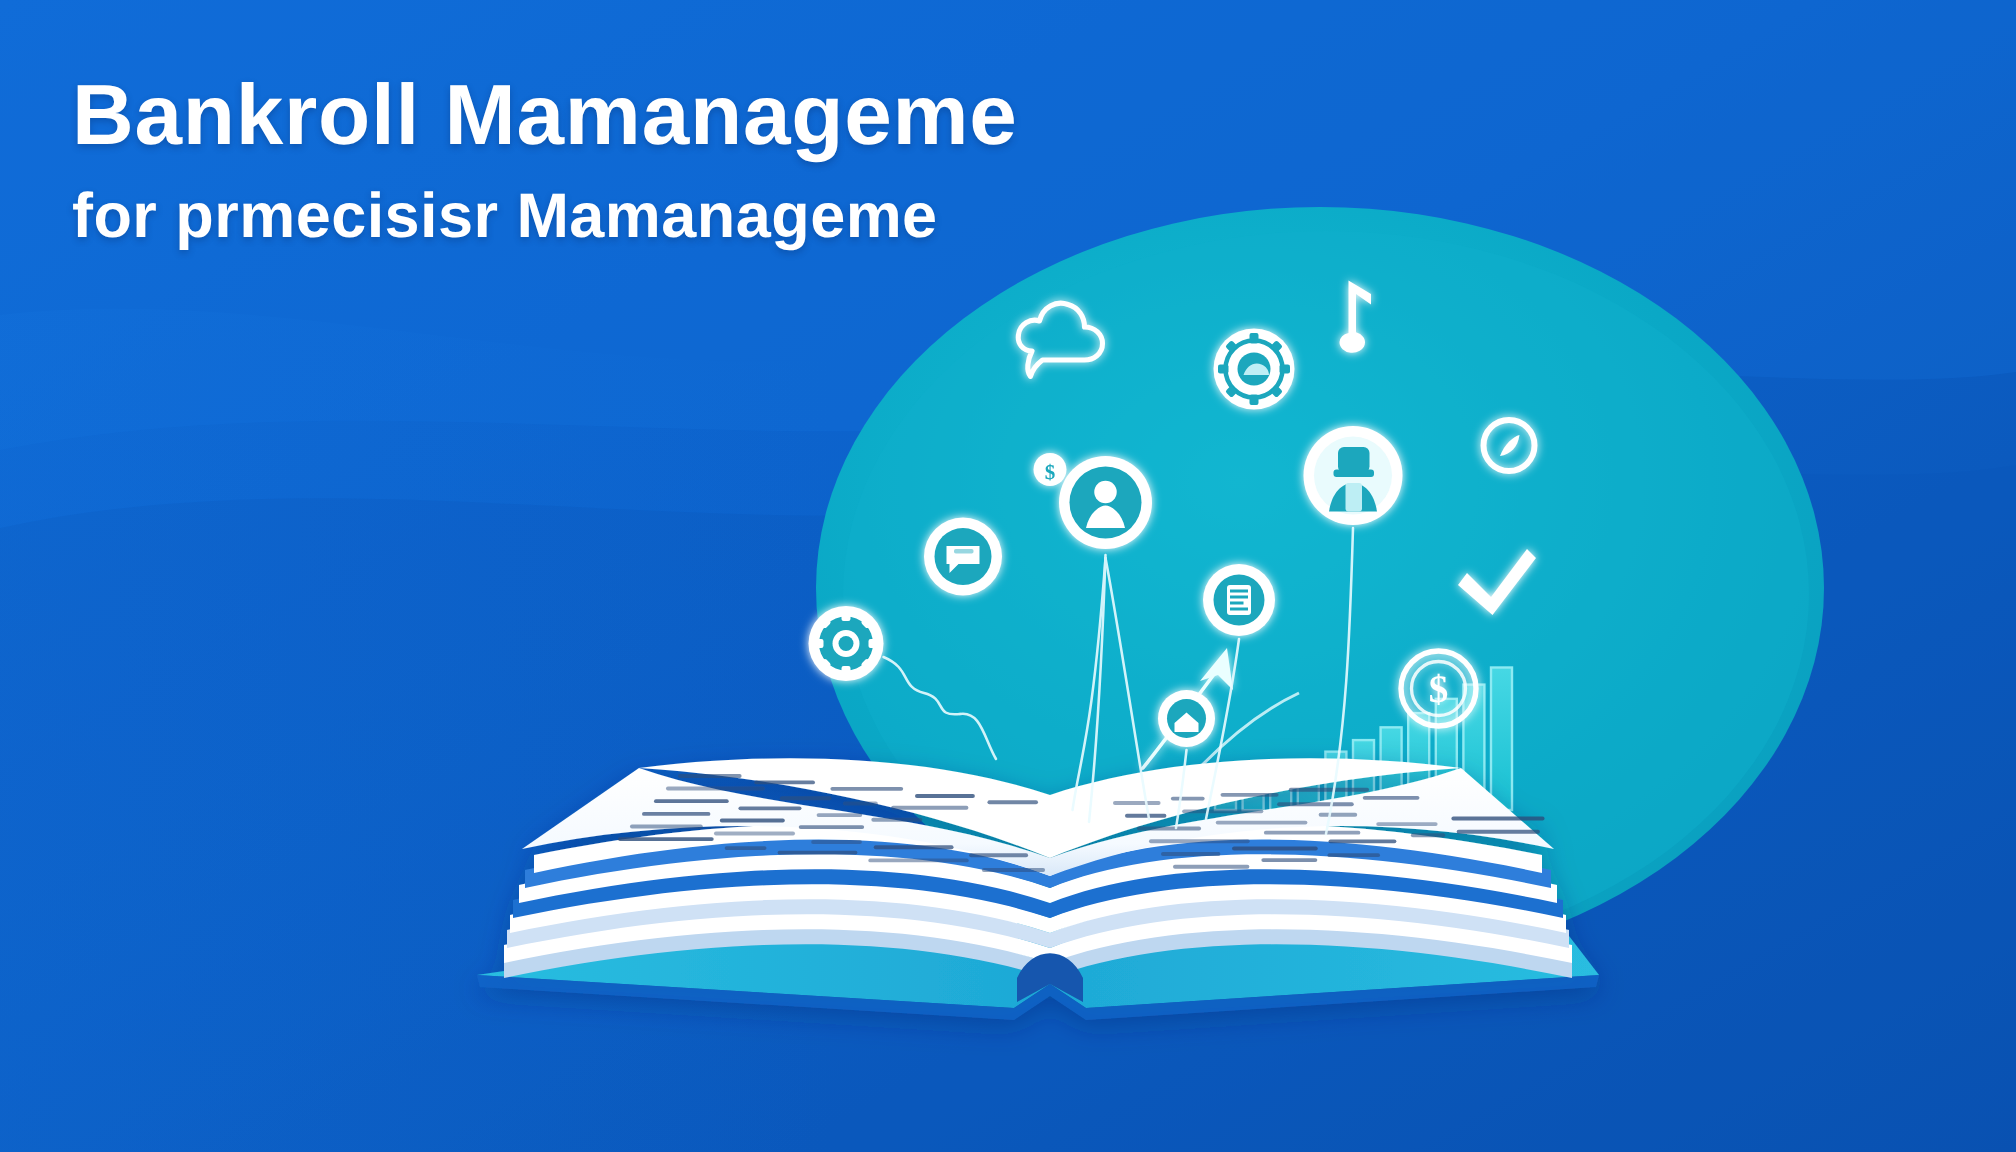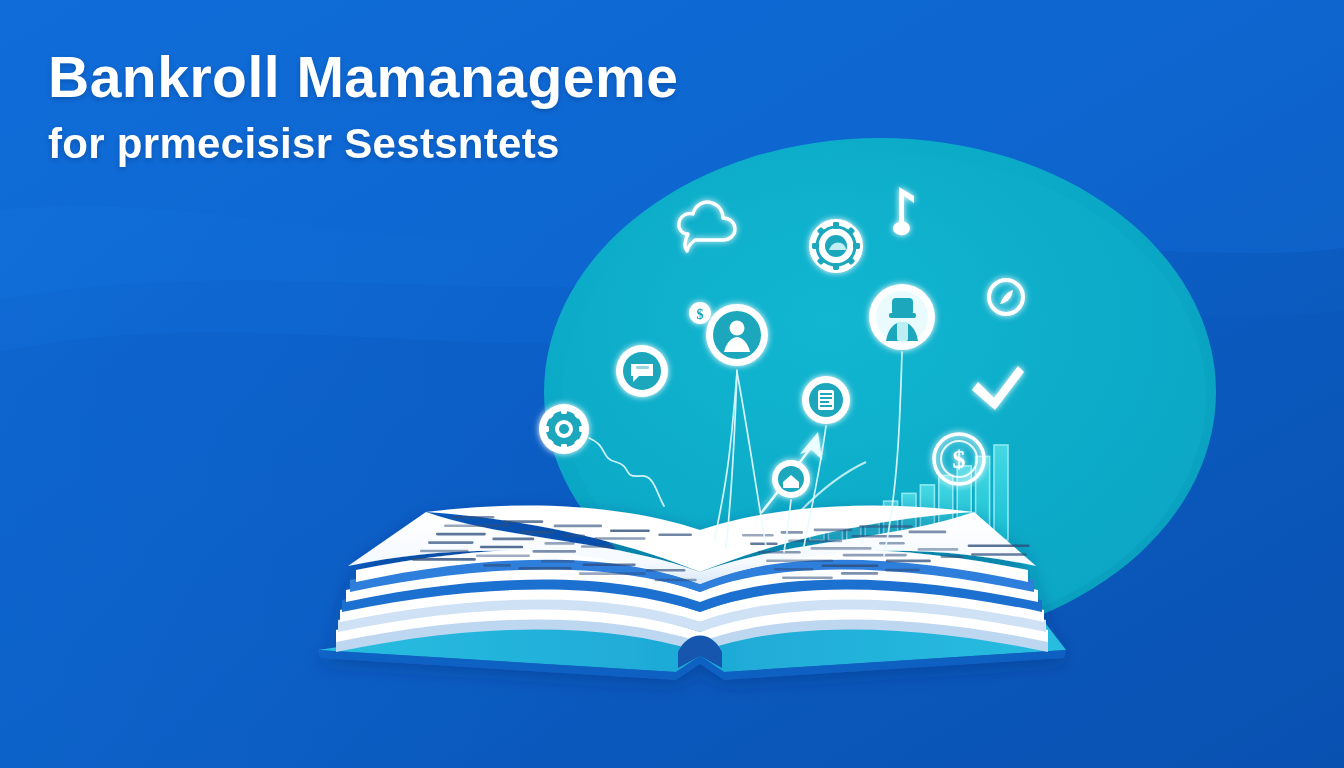--- a/index.html
+++ b/index.html
@@ -329,16 +329,16 @@
         <circle cx="959" cy="459" r="25" fill="none" stroke="#ffffff" stroke-width="3.6"></circle>
         <circle cx="959" cy="459" r="18" fill="none" stroke="#ffffff" stroke-width="2.2" opacity=".85"></circle>
         <text x="959" y="468" text-anchor="middle" font-size="26" font-family="'Liberation Serif', serif" font-weight="700" fill="#ffffff">$</text>
       </g>
 
     </g>
   </svg>
 
   <div id="title-block">
     <div class="headline">Bankroll Mamanageme</div>
-    <div class="subheadline">for prmecisisr Sestsntets</div>
+    <div class="subheadline">for prmecisisr Mamanageme</div>
   </div>
 
 </div>
 
 </body></html>

